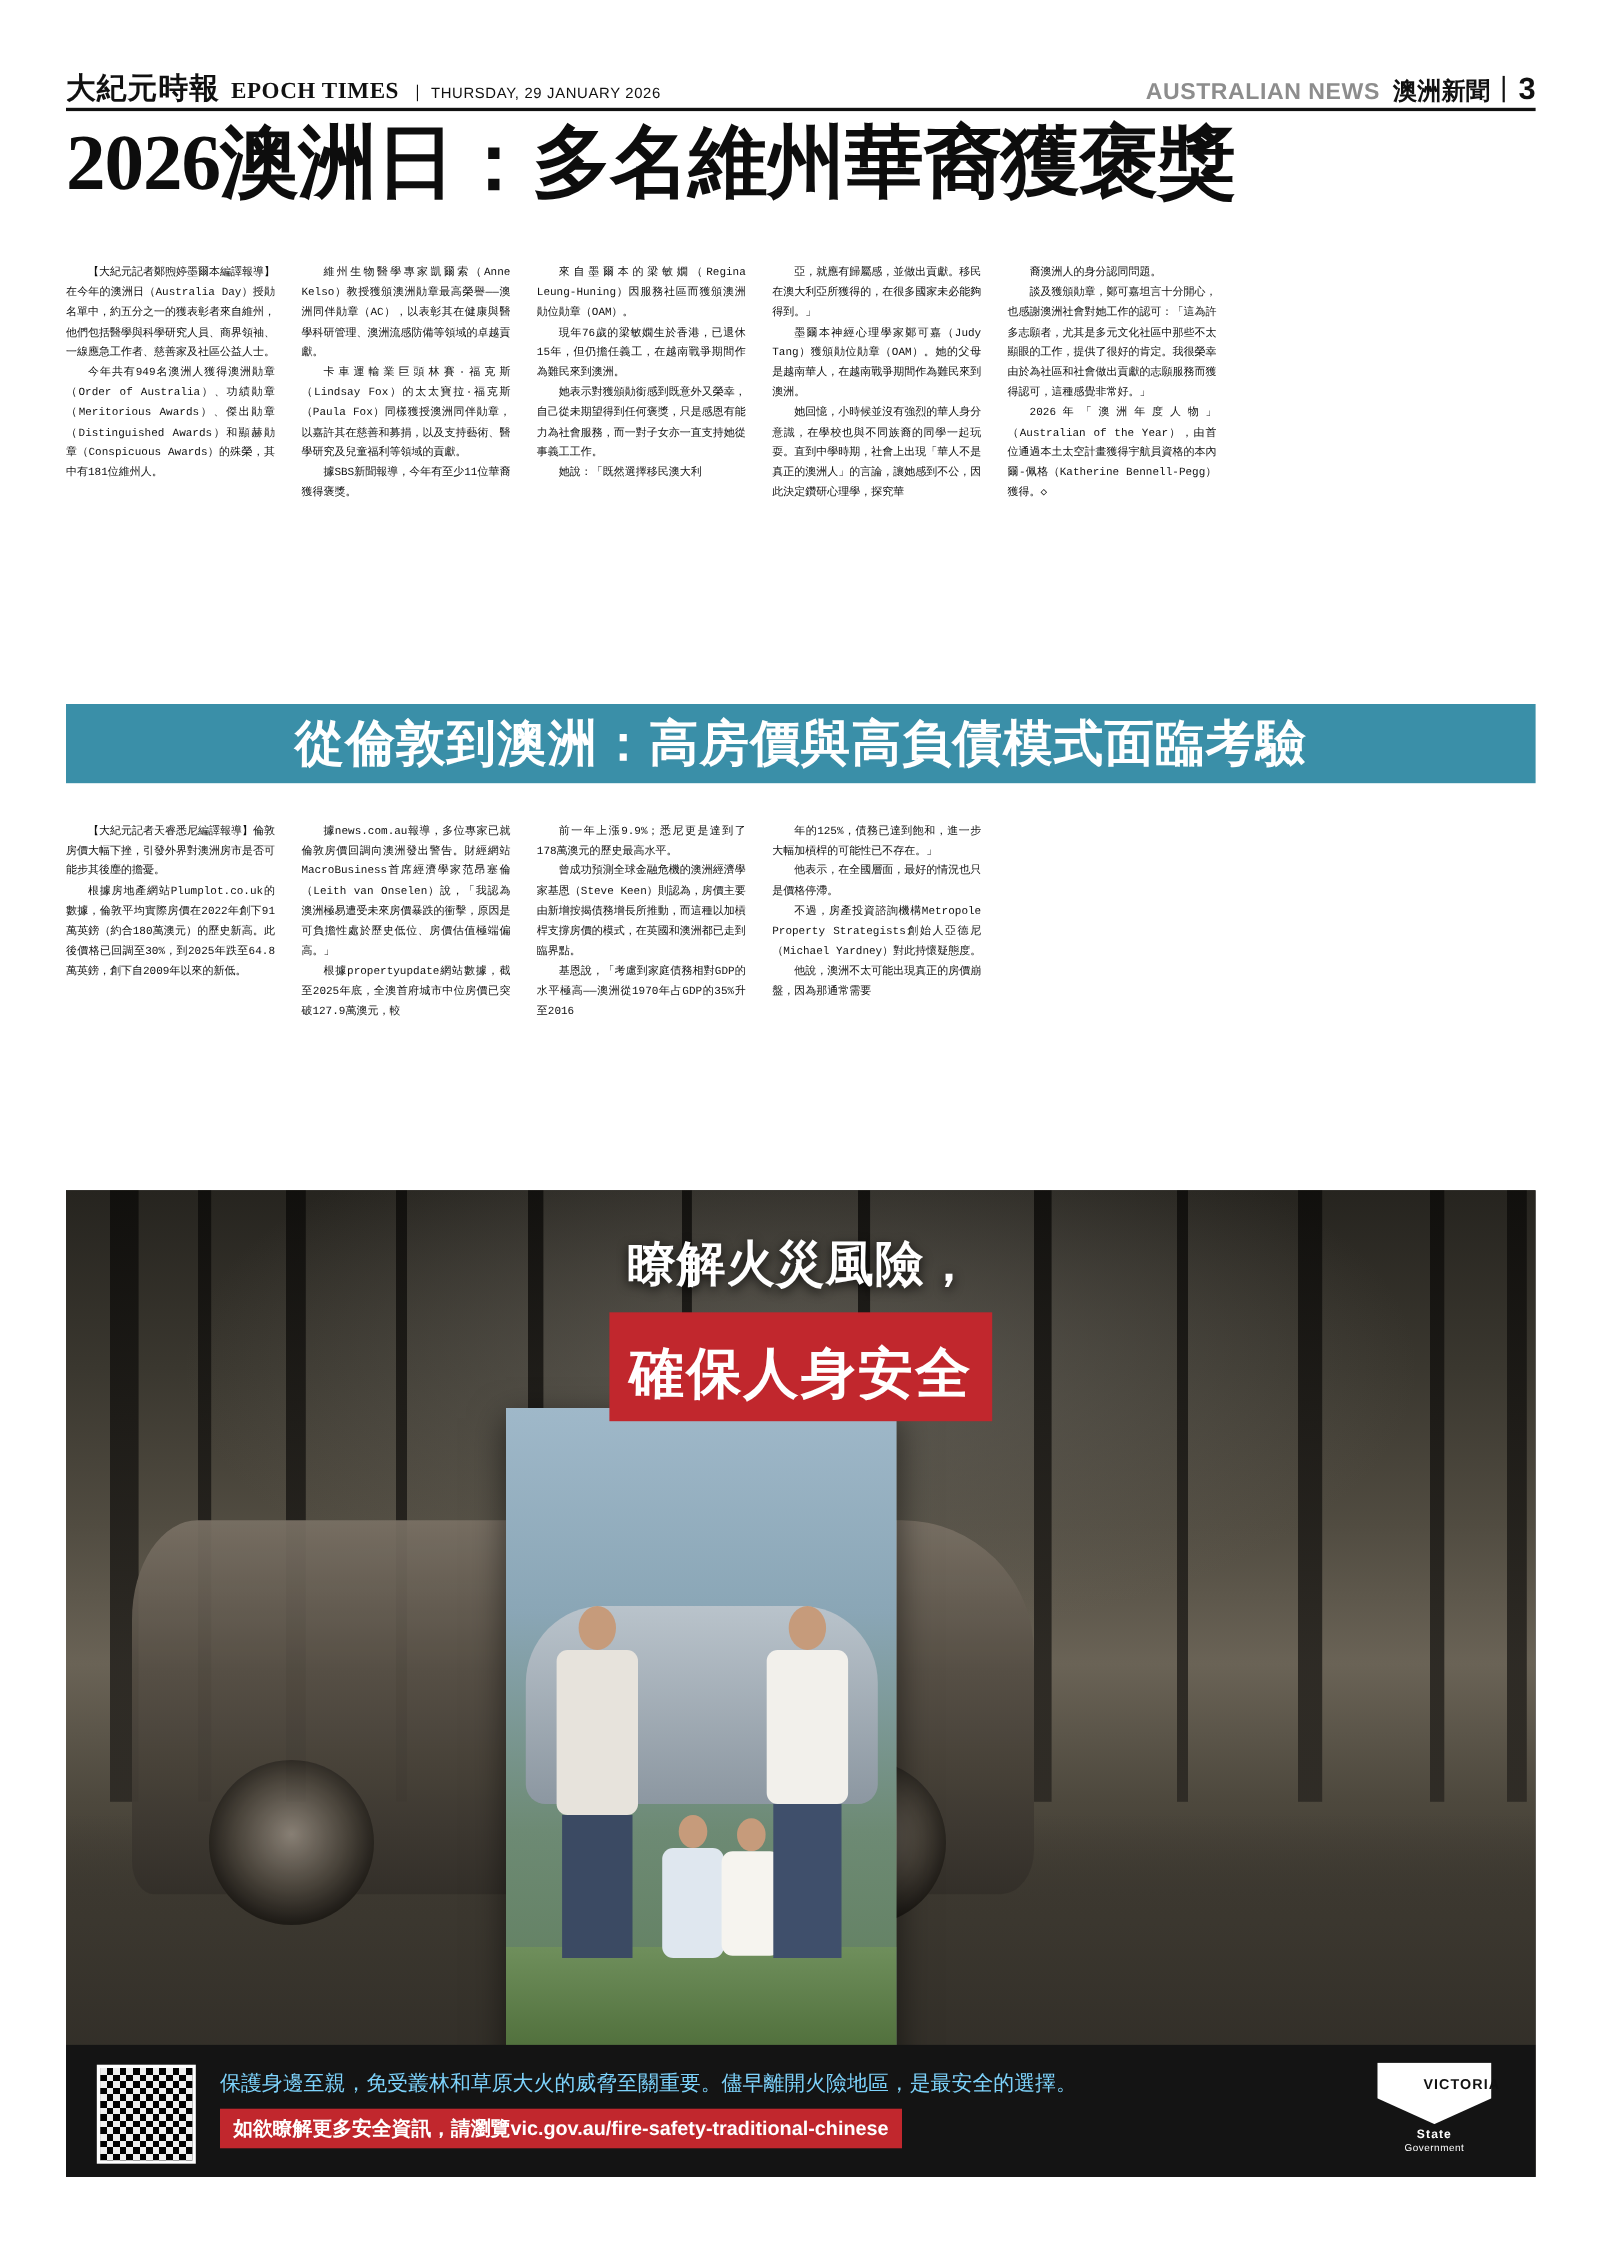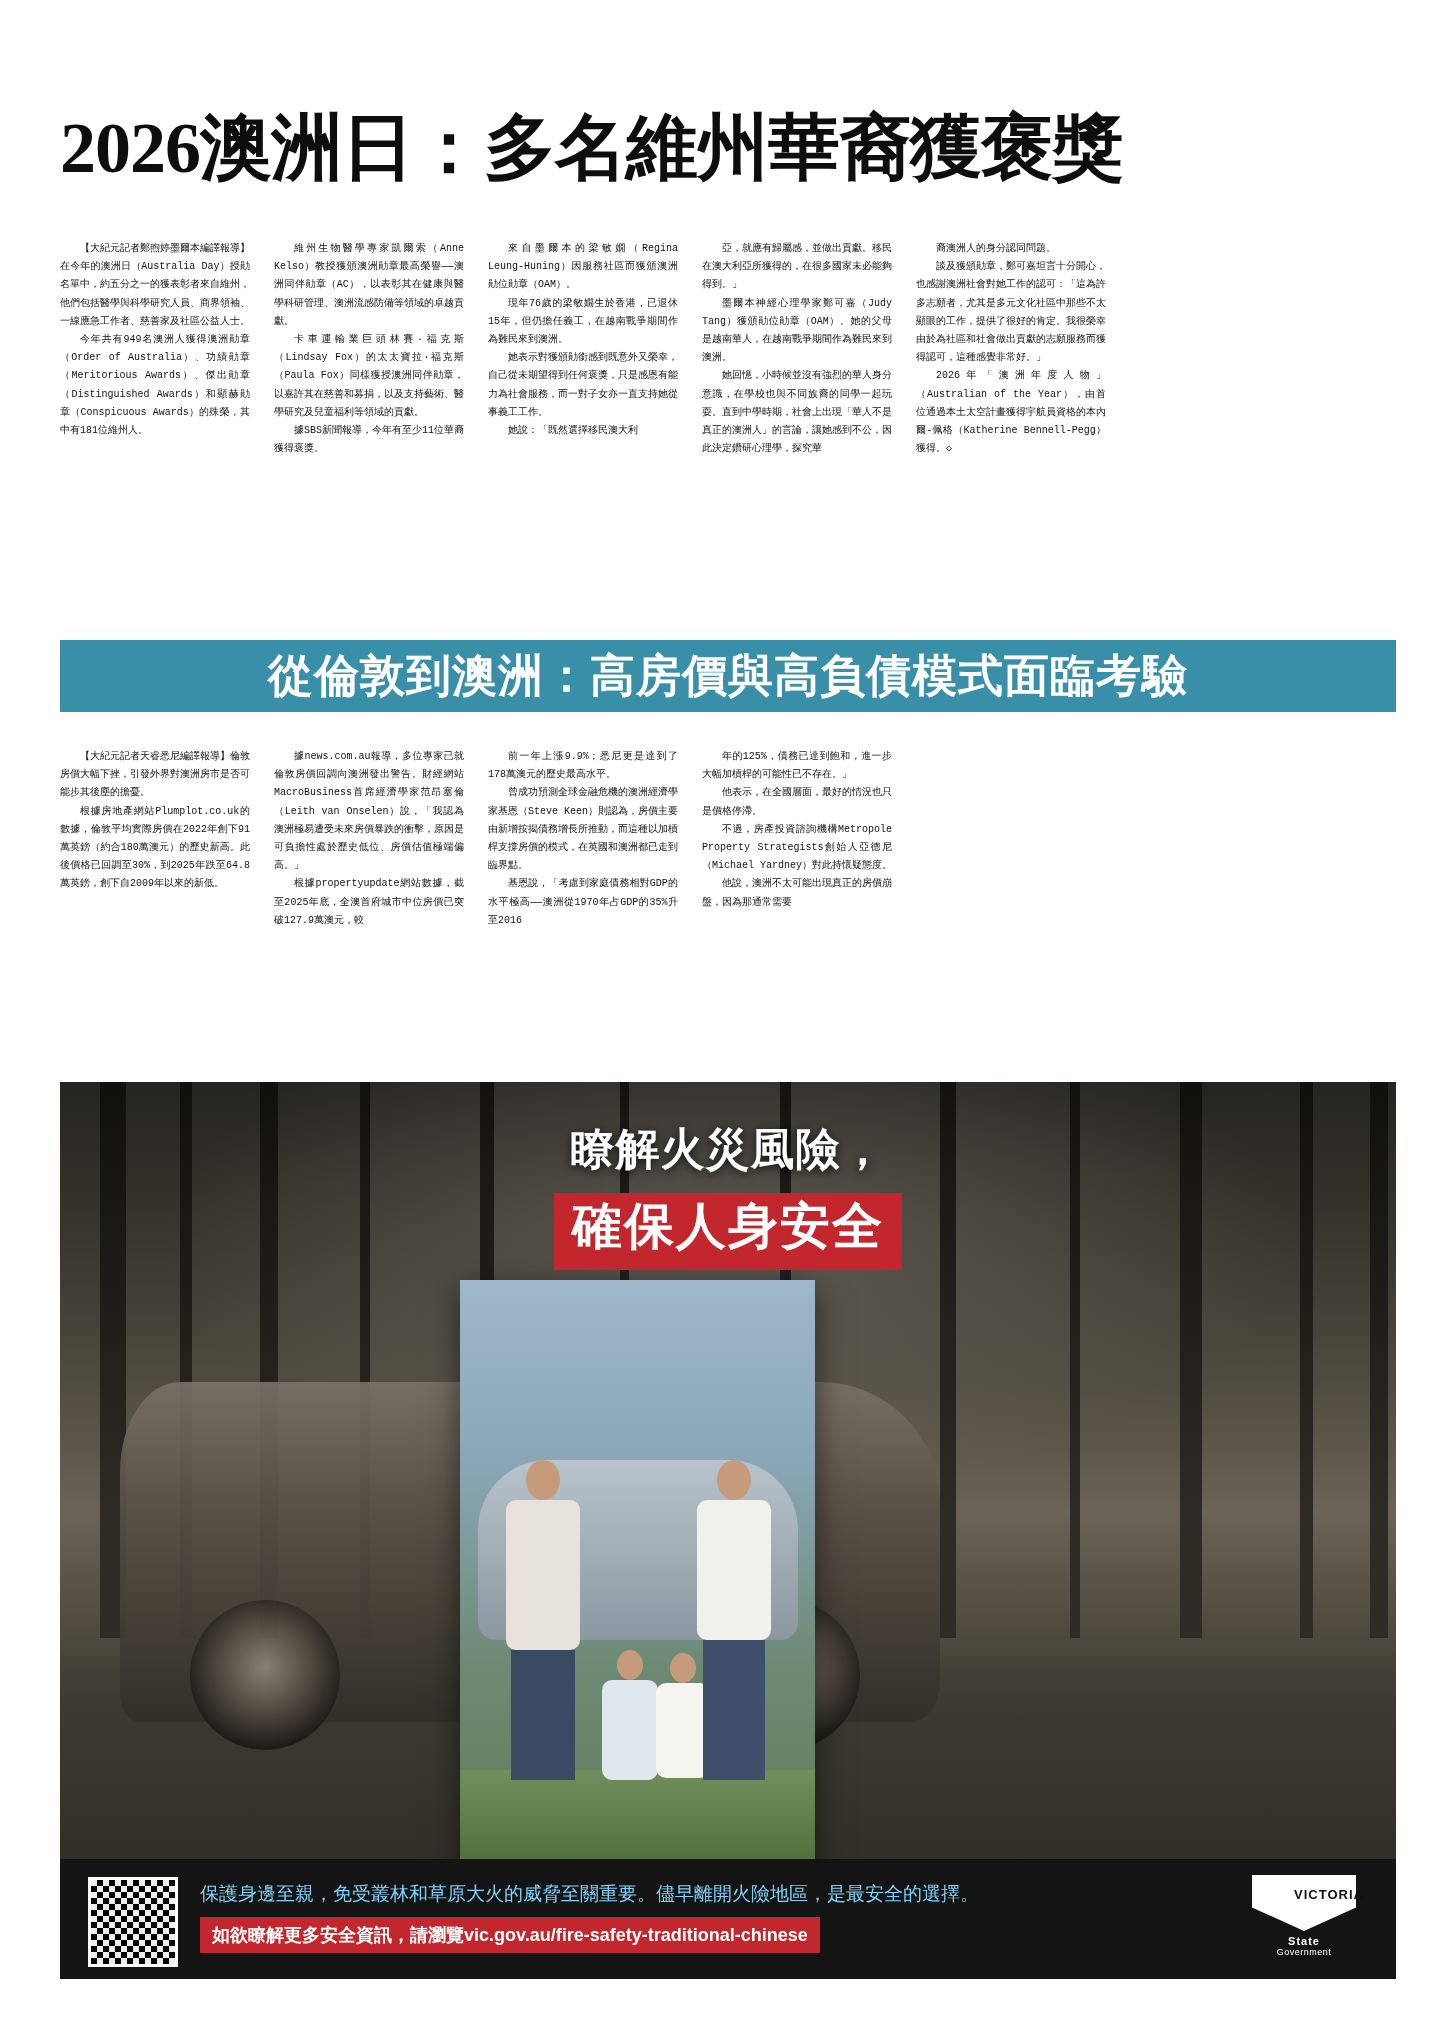--- a/index.html
+++ b/index.html
@@ -49,21 +49,21 @@
   .tree.t7{left:720px;width:11px;} .tree.t8{left:880px;width:16px;}
   .tree.t9{left:1010px;width:10px;} .tree.t10{left:1120px;width:22px;}
   .tree.t11{left:1240px;width:13px;} .tree.t12{left:1310px;width:18px;}
   .car{position:absolute;left:60px;top:300px;width:820px;height:340px;border-radius:60px 120px 30px 20px/90px 120px 40px 30px;
        background:linear-gradient(180deg,#7a7165 0%,#554e44 40%,#332f29 100%);opacity:.92;filter:blur(0.4px);}
   .car .wheel{position:absolute;bottom:-28px;width:150px;height:150px;border-radius:50%;background:radial-gradient(circle at 50% 45%,#8e857a 0%,#4a443b 45%,#1d1a16 72%);}
   .car .wheel.w1{left:70px;} .car .wheel.w2{right:80px;}
   .ground{position:absolute;left:0;right:0;bottom:0;height:330px;background:linear-gradient(180deg,rgba(60,56,48,0) 0%,#3b372f 30%,#2a2722 100%);}
   .ad-headline{position:absolute;left:0;right:0;top:38px;text-align:center;}
   .ad-h1{font-family:"Liberation Sans",sans-serif;font-weight:bold;font-size:44px;color:#fff;text-shadow:0 2px 10px rgba(0,0,0,.8);letter-spacing:1px;}
-  .ad-h2{display:inline-block;margin-top:14px;background:#c1272d;color:#fff;font-family:"Liberation Sans",sans-serif;font-weight:bold;font-size:50px;letter-spacing:2px;padding:0 18px 10px 18px;}
+  .ad-h2{display:inline-block;margin-top:14px;background:#c1272d;color:#fff;font-family:"Liberation Sans",sans-serif;font-weight:bold;font-size:50px;letter-spacing:2px;padding:22px 18px 10px 18px;}
   .family{position:absolute;left:400px;top:198px;width:355px;height:620px;
     background:linear-gradient(180deg,#9fb8c9 0%,#8aa6b6 30%,#6d8a74 62%,#5c7a55 100%);
     box-shadow:0 8px 30px rgba(0,0,0,.55);overflow:hidden;}
   .fam-car{position:absolute;left:18px;top:180px;width:320px;height:180px;border-radius:70px 70px 18px 18px;background:linear-gradient(180deg,#b9c3cb,#8c97a1);}
   .fam-grass{position:absolute;left:0;right:0;bottom:0;height:130px;background:linear-gradient(180deg,#6f8f5c,#44632f);}
   .p{position:absolute;bottom:120px;}
   .p .head{width:34px;height:40px;border-radius:50%;background:#c69b7b;margin:0 auto;}
   .p .body{width:74px;border-radius:10px;}
   .p1{left:46px;} .p1 .body{height:150px;background:#e7e3dc;}
   .p1 .legs{width:64px;height:130px;margin:0 auto;background:#3b4a63;}
@@ -85,20 +85,33 @@
   .vic-logo{width:104px;height:56px;background:#fff;clip-path:polygon(0 0,100% 0,100% 58%,50% 100%,0 58%);}
   .vic-t1{font-family:"Liberation Sans",sans-serif;font-weight:bold;font-size:11px;letter-spacing:1px;margin-top:4px;}
   .vic-t2{font-family:"Liberation Sans",sans-serif;font-size:9px;letter-spacing:.5px;}
   .vic-word{position:absolute;left:0;right:0;top:12px;font-family:"Liberation Sans",sans-serif;font-weight:bold;font-size:13px;color:#111;letter-spacing:1px;padding-left:42px;}
 </style>
 </head>
 <body>
 
 <div class="page">
 
+  <div class="masthead">
+    <div class="mh-left">
+      <span class="mh-cn">大紀元時報</span>
+      <span class="mh-en">EPOCH TIMES</span>
+      <span class="mh-date">THURSDAY, 29 JANUARY 2026</span>
+    </div>
+    <div class="mh-right">
+      <span class="mh-sec-en">AUSTRALIAN NEWS</span>
+      <span class="mh-sec-cn">澳洲新聞</span>
+      <span class="mh-bar"></span>
+      <span class="mh-page">3</span>
+    </div>
+  </div>
 
   <div class="headline1">2026澳洲日：多名維州華裔獲褒獎</div>
 
   <div class="cols topcols">
     <div class="col">
       <p>【大紀元記者鄭煦婷墨爾本編譯報導】在今年的澳洲日（Australia Day）授勛名單中，約五分之一的獲表彰者來自維州，他們包括醫學與科學研究人員、商界領袖、一線應急工作者、慈善家及社區公益人士。</p>
       <p>今年共有949名澳洲人獲得澳洲勛章（Order of Australia）、功績勛章（Meritorious Awards）、傑出勛章（Distinguished Awards）和顯赫勛章（Conspicuous Awards）的殊榮，其中有181位維州人。</p>
     </div>
     <div class="col">
       <p>維州生物醫學專家凱爾索（Anne Kelso）教授獲頒澳洲勛章最高榮譽——澳洲同伴勛章（AC），以表彰其在健康與醫學科研管理、澳洲流感防備等領域的卓越貢獻。</p>

